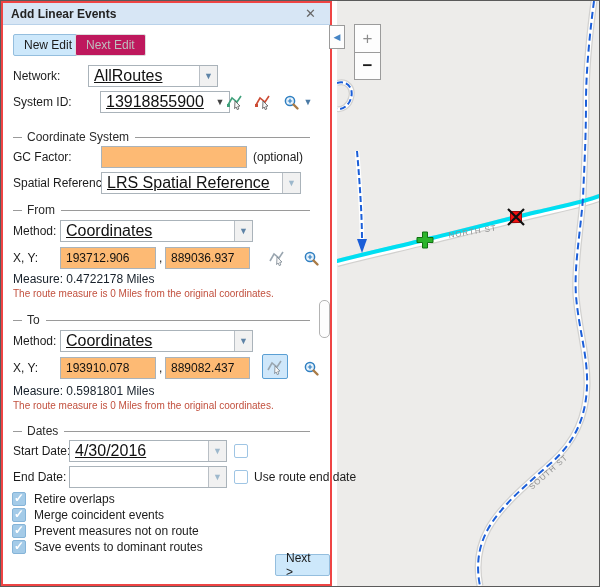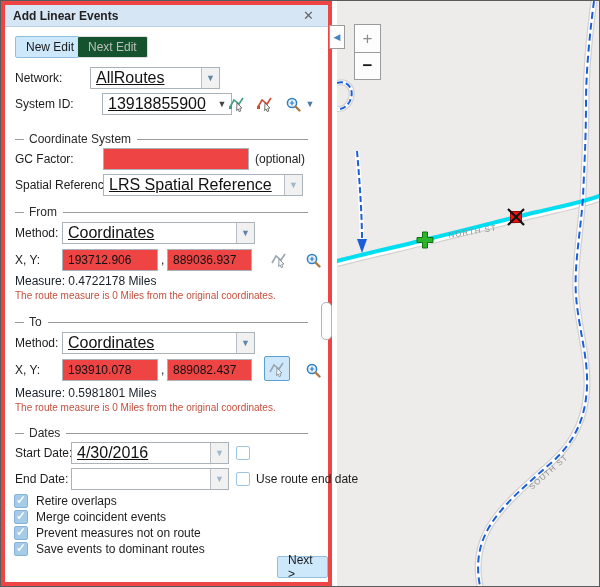--- a/index.html
+++ b/index.html
@@ -2,39 +2,39 @@
 <html><head>
 <meta charset="utf-8">
 <style>
   * { box-sizing: border-box; margin: 0; padding: 0; }
   html,body { width:600px; height:587px; }
   body { font-family: "Liberation Sans", sans-serif; background:#fff; position:relative; overflow:hidden; }
   .screen { position:absolute; inset:0; width:600px; height:587px; background:#fff; }
   .screen::after { content:""; position:absolute; inset:0; border:1px solid #5a5a5a; pointer-events:none; z-index:50; }
 
   
-  .panel { position:absolute; left:1px; top:1px; width:331px; height:585px; background:#fff; border:4px solid #ef4444; z-index:5; }
+  .panel { position:absolute; left:1px; top:1px; width:331px; height:585px; background:#fff; border:2px solid #ef4444; z-index:5; }
   .panel-header { position:absolute; left:0; top:0; right:0; height:22px; background:#d7e6f5; border-bottom:1px solid #b9d2ea; display:flex; align-items:center; }
   .panel-title { font-size:12px; font-weight:bold; color:#222; padding-left:8px; }
   .close-x { position:absolute; right:14px; top:3px; font-size:13px; color:#666; cursor:pointer; line-height:16px; }
 
   .row { position:absolute; height:22px; display:flex; align-items:center; }
   .lbl { font-size:12px; color:#1c1c1c; white-space:nowrap; }
 
   .btn { position:absolute; height:22px; font-size:12px; color:#1a1a1a; background:#cde8fb; border:1px solid #94bede; border-radius:2px; padding:0 10px; display:flex; align-items:center; cursor:pointer; }
-  .btn.disabled { background:#14532d; border-color:#dddddd; color:#bfbfbf; cursor:default; }
+  .btn.disabled { background:#be185d; border-color:#dddddd; color:#bfbfbf; cursor:default; }
   .btn.next { background:#cde8fb; }
 
   .combo { position:absolute; height:22px; background:#fff; border:1px solid #aab3ba; display:flex; align-items:center; }
   .combo-text { flex:1; font-size:16px; color:#111; padding:0 5px; overflow:hidden; white-space:nowrap;text-decoration:underline; }
   .combo-btn { width:18px; height:100%; background:#f1f1f1; border-left:1px solid #b9bfc5; display:flex; align-items:center; justify-content:center; font-size:9px; color:#5f84a7; cursor:pointer; }
   .combo.plain .combo-btn { background:transparent; border-left:none; color:#444; }
   .combo-btn.soft { color:#9db8cc; }
 
-  .tinput { position:absolute; height:22px; background:#ef4444; border:1px solid #aab3ba; font-size:12px; color:#111; padding:0 5px; font-family:"Liberation Sans",sans-serif; }
+  .tinput { position:absolute; height:22px; background:#fdba74; border:1px solid #aab3ba; font-size:12px; color:#111; padding:0 5px; font-family:"Liberation Sans",sans-serif; }
 
   .legend { position:absolute; left:10px; right:20px; height:14px; display:flex; align-items:center; }
   .lg-dash { width:9px; height:1px; background:#9a9a9a; margin-right:5px; }
   .lg-text { font-size:12px; color:#2a2a2a; white-space:nowrap; }
   .lg-line { flex:1; height:1px; background:#9a9a9a; margin-left:6px; }
 
   .note { font-size:12px; color:#1c1c1c; }
   .measure { position:absolute; left:10px; font-size:12px; color:#17202a; }
   .warn { position:absolute; left:10px; font-size:10px; color:#c2503e; }
 

